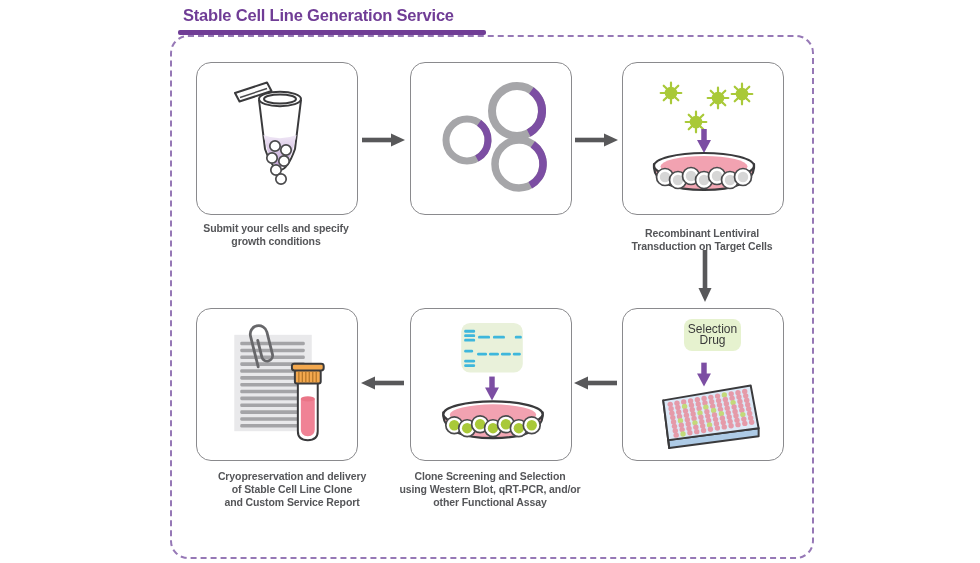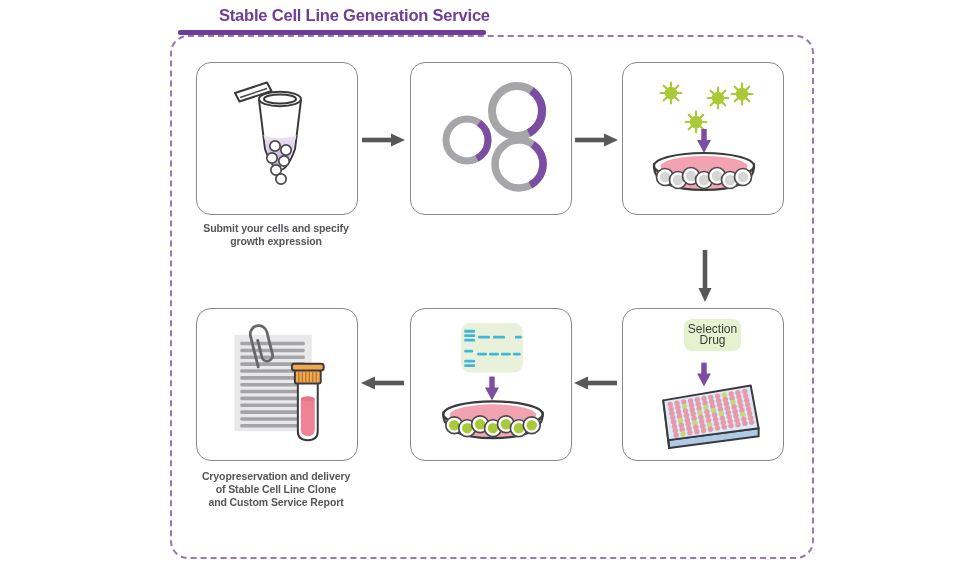--- a/index.html
+++ b/index.html
@@ -1,19 +1,19 @@
 <!DOCTYPE html>
 <html style="--title-purple: #703d96; --dashed-border: #9678b6; --box-border: #8a8a8d; --caption-gray: #555659; --arrow-gray: #58585a; --icon-purple: #7c4ea3; --virus-green: #a9c938; --dish-pink: #f3a7b4; --media-pink: #f2a2b1; --cell-gray: #d6d6d6; --blot-bg: #e9f1da; --band-cyan: #3eb7dc; --drug-label-bg: #e6f2cf; --label-text: #3a3a3a; --plate-top: #dce9f7; --plate-side: #aecbe6; --well-pink: #e59aa9; --well-green: #c3d97a; --doc-bg: #e9e9eb; --doc-line: #a4a4a7; --cap-orange: #f3a84e; --cap-rib: #b5772a; --vial-liquid: #f08295; --tube-liquid-top: #f0e8f6; --tube-liquid-bottom: #c2a3d6; --plasmid-gray: #a6a6a9; --outline-dark: #3a3a3c;"><head>
 <meta charset="utf-8">
 <style>
   html,body{margin:0;padding:0;background:#fff;}
   #stage{position:relative;width:980px;height:563px;background:#fff;overflow:hidden;
          font-family:"Liberation Sans",sans-serif;}
   .title{position:absolute;left:183px;top:6px;font-size:16.5px;font-weight:bold;
-         letter-spacing:-0.2px;color:var(--title-purple);margin-left:36px;}
+         letter-spacing:-0.2px;color:var(--title-purple);}
   .title-underline{position:absolute;left:178px;top:30px;width:308px;height:4.5px;
          background:var(--title-purple);border-radius:2px;z-index:3;}
   .dashed-frame{position:absolute;left:170px;top:35px;width:640px;height:520px;
          border:2px dashed var(--dashed-border);border-radius:18px;}
   .step-box{position:absolute;width:160px;height:151px;background:#fff;
          border:1.6px solid var(--box-border);border-radius:15px;}
   .step-box svg{position:absolute;left:0;top:0;width:100%;height:100%;}
   .caption{position:absolute;width:240px;text-align:center;font-size:10.5px;
          font-weight:bold;letter-spacing:-0.1px;line-height:13px;
          color:var(--caption-gray);white-space:pre-line;}
@@ -118,21 +118,21 @@
         <circle class="cellc" cx="75" cy="95" r="5.2"></circle>
         <circle class="cellc" cx="87" cy="98" r="5.2"></circle>
         <circle class="cellc" cx="79" cy="107" r="5.2"></circle>
         <circle class="cellc" cx="84" cy="116" r="5.2"></circle>
       </g>
       <ellipse class="whitefill" cx="83" cy="36" rx="21" ry="7.2"></ellipse>
       <ellipse class="ol" cx="83" cy="36" rx="16" ry="4.6" stroke-width="1.5"></ellipse>
     </svg>
   </div>
   <div class="caption" style="left:156px;top:222px">Submit your cells and specify
-growth expression</div>
+growth conditions</div>
 
   <div class="step-box" style="left:410px;top:62px">
     <svg viewBox="0 0 160 151">
       <g>
         <circle class="ring-gray" cx="56" cy="77" r="21" stroke-width="7"></circle>
         <path class="ring-purple" d="M68.1,59.8 A21,21 0 0 1 65.9,95.5" stroke-width="7"></path>
       </g>
       <g>
         <circle class="ring-gray" cx="106" cy="48" r="25" stroke-width="8"></circle>
         <path class="ring-purple" d="M120.4,27.5 A25,25 0 0 1 117.7,70.1" stroke-width="8"></path>
@@ -147,20 +147,22 @@
   <div class="step-box" style="left:622px;top:62px">
     <svg viewBox="0 0 160 151">
       <use href="#def-virus" transform="translate(48,30)"></use>
       <use href="#def-virus" transform="translate(73,59)"></use>
       <use href="#def-virus" transform="translate(95,35)"></use>
       <use href="#def-virus" transform="translate(119,31)"></use>
       <use href="#def-parrow" transform="translate(81,66)"></use>
       <use href="#def-dish" transform="translate(81,103)"></use>
     </svg>
   </div>
+  <div class="caption" style="left:582px;top:227px">Recombinant Lentiviral
+Transduction on Target Cells</div>
 
   <div class="step-box" style="left:622px;top:308px">
     <svg viewBox="0 0 160 152">
       <use href="#def-parrow" transform="translate(81,54)"></use>
       <polygon class="plate-side" points="45,132 136,120 136,128 46,140"></polygon>
       <polygon class="plate-side" points="40,92 45,132 46,140 41,100"></polygon>
       <polygon class="plate-top" points="40,92 128,77 136,120 45,132"></polygon>
       <g>
           <circle cx="47.0" cy="96.0" r="2.7" class="well-pink"></circle>
           <circle cx="53.8" cy="94.8" r="2.7" class="well-pink"></circle>
@@ -279,20 +281,23 @@
           <rect x="104" y="27" width="7" height="2.8" rx="1.2" class="band"></rect>
           <rect x="66" y="44" width="10" height="2.8" rx="1.2" class="band"></rect>
           <rect x="78" y="44" width="10" height="2.8" rx="1.2" class="band"></rect>
           <rect x="90" y="44" width="10" height="2.8" rx="1.2" class="band"></rect>
           <rect x="102" y="44" width="8" height="2.8" rx="1.2" class="band"></rect>
         </g>
       <use href="#def-parrow" transform="translate(81,68)"></use>
       <use href="#def-dish" transform="translate(82,106)" style="--cell-inner:var(--virus-green)"></use>
     </svg>
   </div>
+  <div class="caption" style="left:370px;top:470px">Clone Screening and Selection
+using Western Blot, qRT-PCR, and/or
+other Functional Assay</div>
 
   <div class="step-box" style="left:196px;top:308px">
     <svg viewBox="0 0 160 152">
       <rect class="doc-bg" x="37" y="26" width="78" height="97"></rect>
       <g>
           <rect x="43" y="33" width="65" height="3.6" rx="1.4" class="doc-line"></rect>
           <rect x="43" y="39.9" width="65" height="3.6" rx="1.4" class="doc-line"></rect>
           <rect x="43" y="46.8" width="65" height="3.6" rx="1.4" class="doc-line"></rect>
           <rect x="43" y="53.7" width="65" height="3.6" rx="1.4" class="doc-line"></rect>
           <rect x="43" y="60.6" width="65" height="3.6" rx="1.4" class="doc-line"></rect>
@@ -318,21 +323,21 @@
           <line class="cap-rib" x1="105.5" y1="63.5" x2="105.5" y2="73.5"></line>
           <line class="cap-rib" x1="109" y1="63.5" x2="109" y2="73.5"></line>
           <line class="cap-rib" x1="112.5" y1="63.5" x2="112.5" y2="73.5"></line>
           <line class="cap-rib" x1="116" y1="63.5" x2="116" y2="73.5"></line>
           <line class="cap-rib" x1="119.5" y1="63.5" x2="119.5" y2="73.5"></line>
         </g>
         <rect class="cap" x="95" y="55" width="32" height="7" rx="2.5"></rect>
       </g>
     </svg>
   </div>
-  <div class="caption" style="left:156px;top:470px">Cryopreservation and delivery
+  <div class="caption" style="left:172px;top:470px">Cryopreservation and delivery
 of Stable Cell Line Clone
 and Custom Service Report</div>
 
   <svg class="conn" style="left:360px;top:130px" width="46" height="20">
     <path class="conn-shaft" d="M2,10 H32"></path>
       <polygon class="conn-head" points="31,3.5 31,16.5 45,10"></polygon>
   </svg>
   <svg class="conn" style="left:573px;top:130px" width="46" height="20">
     <path class="conn-shaft" d="M2,10 H32"></path>
       <polygon class="conn-head" points="31,3.5 31,16.5 45,10"></polygon>

